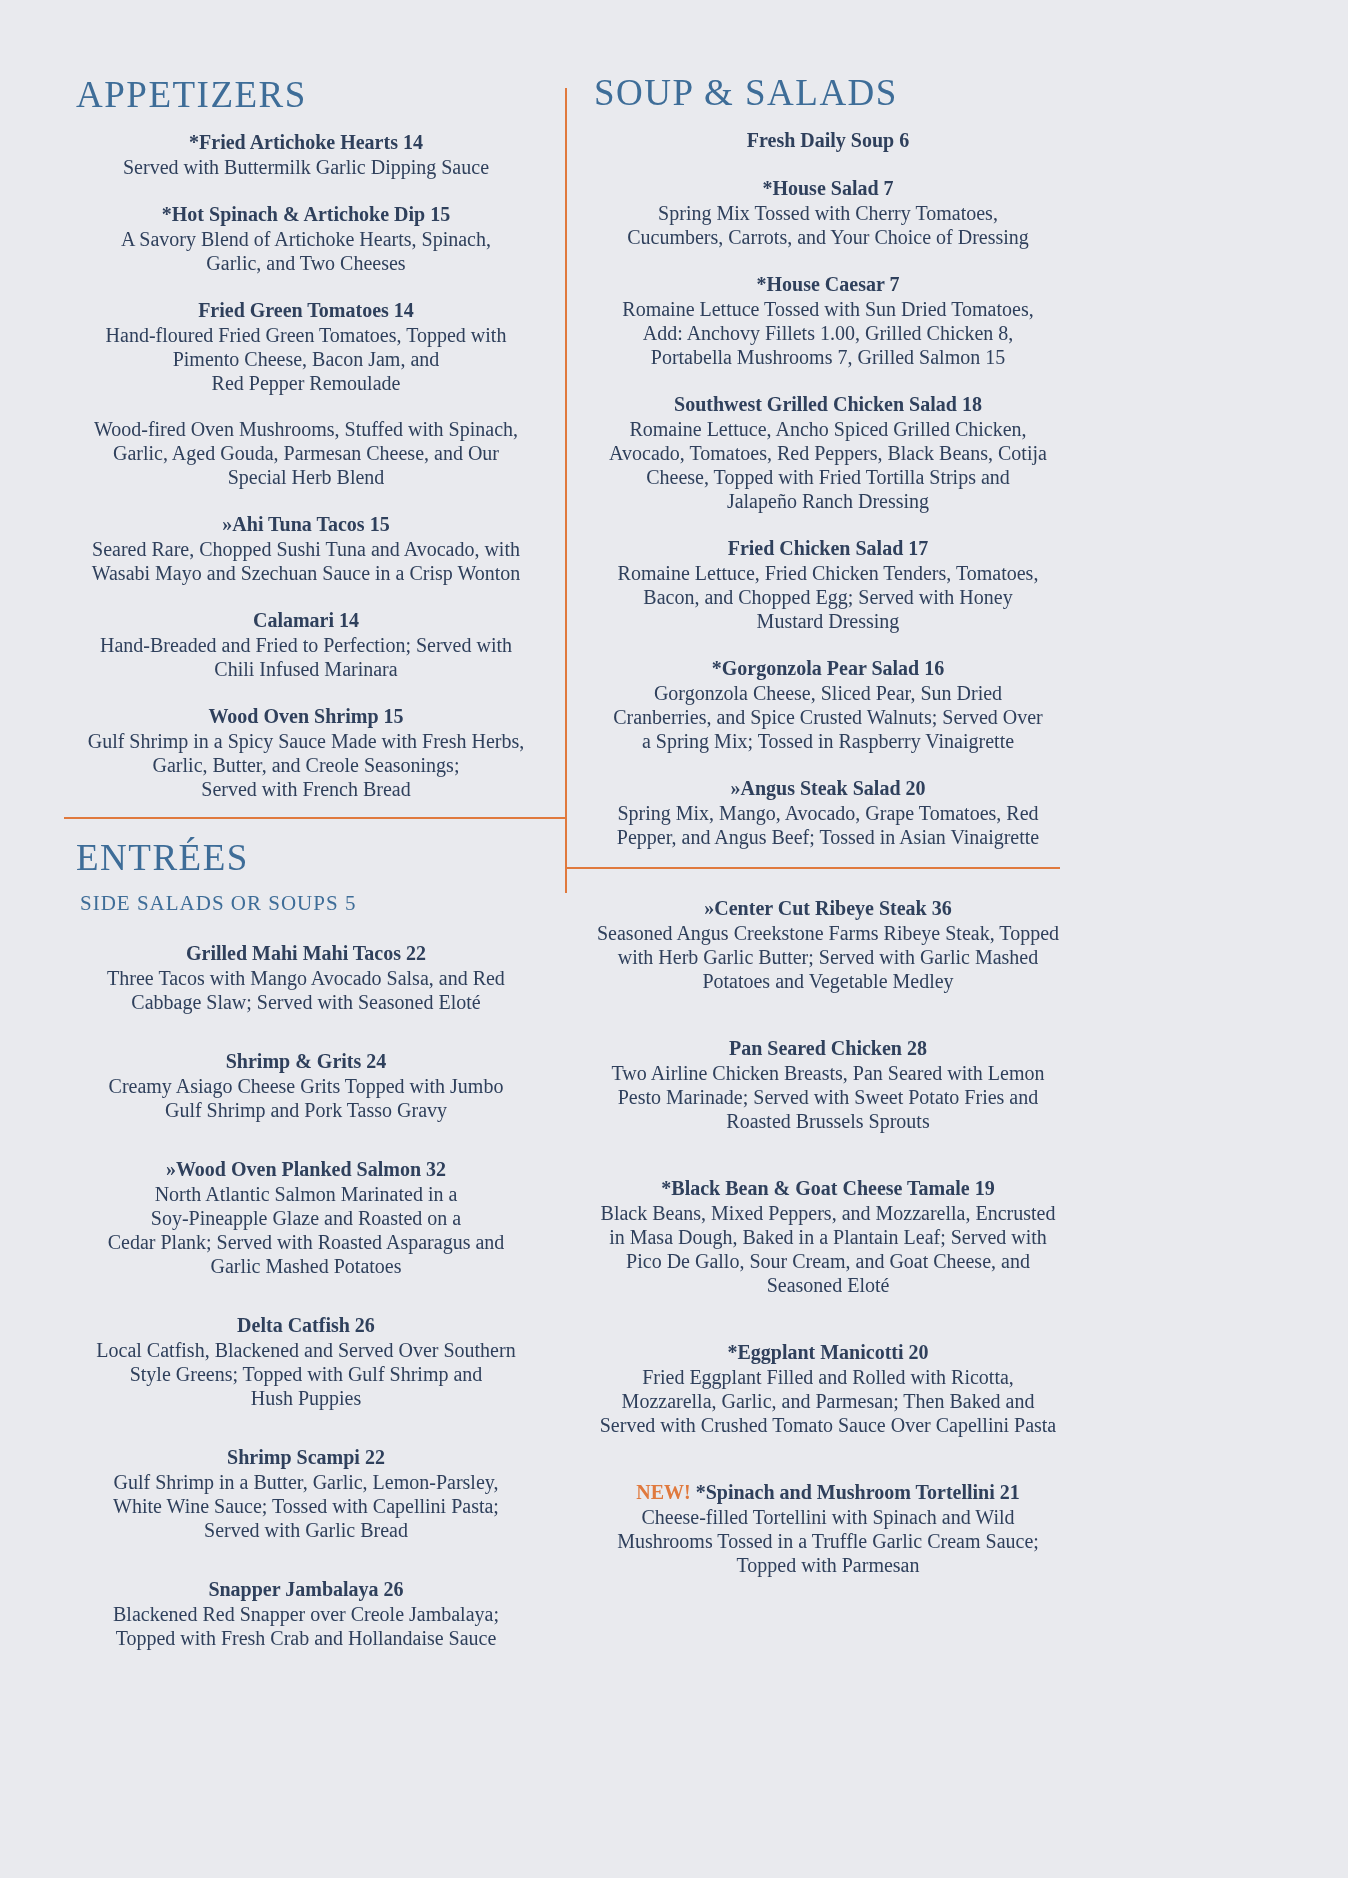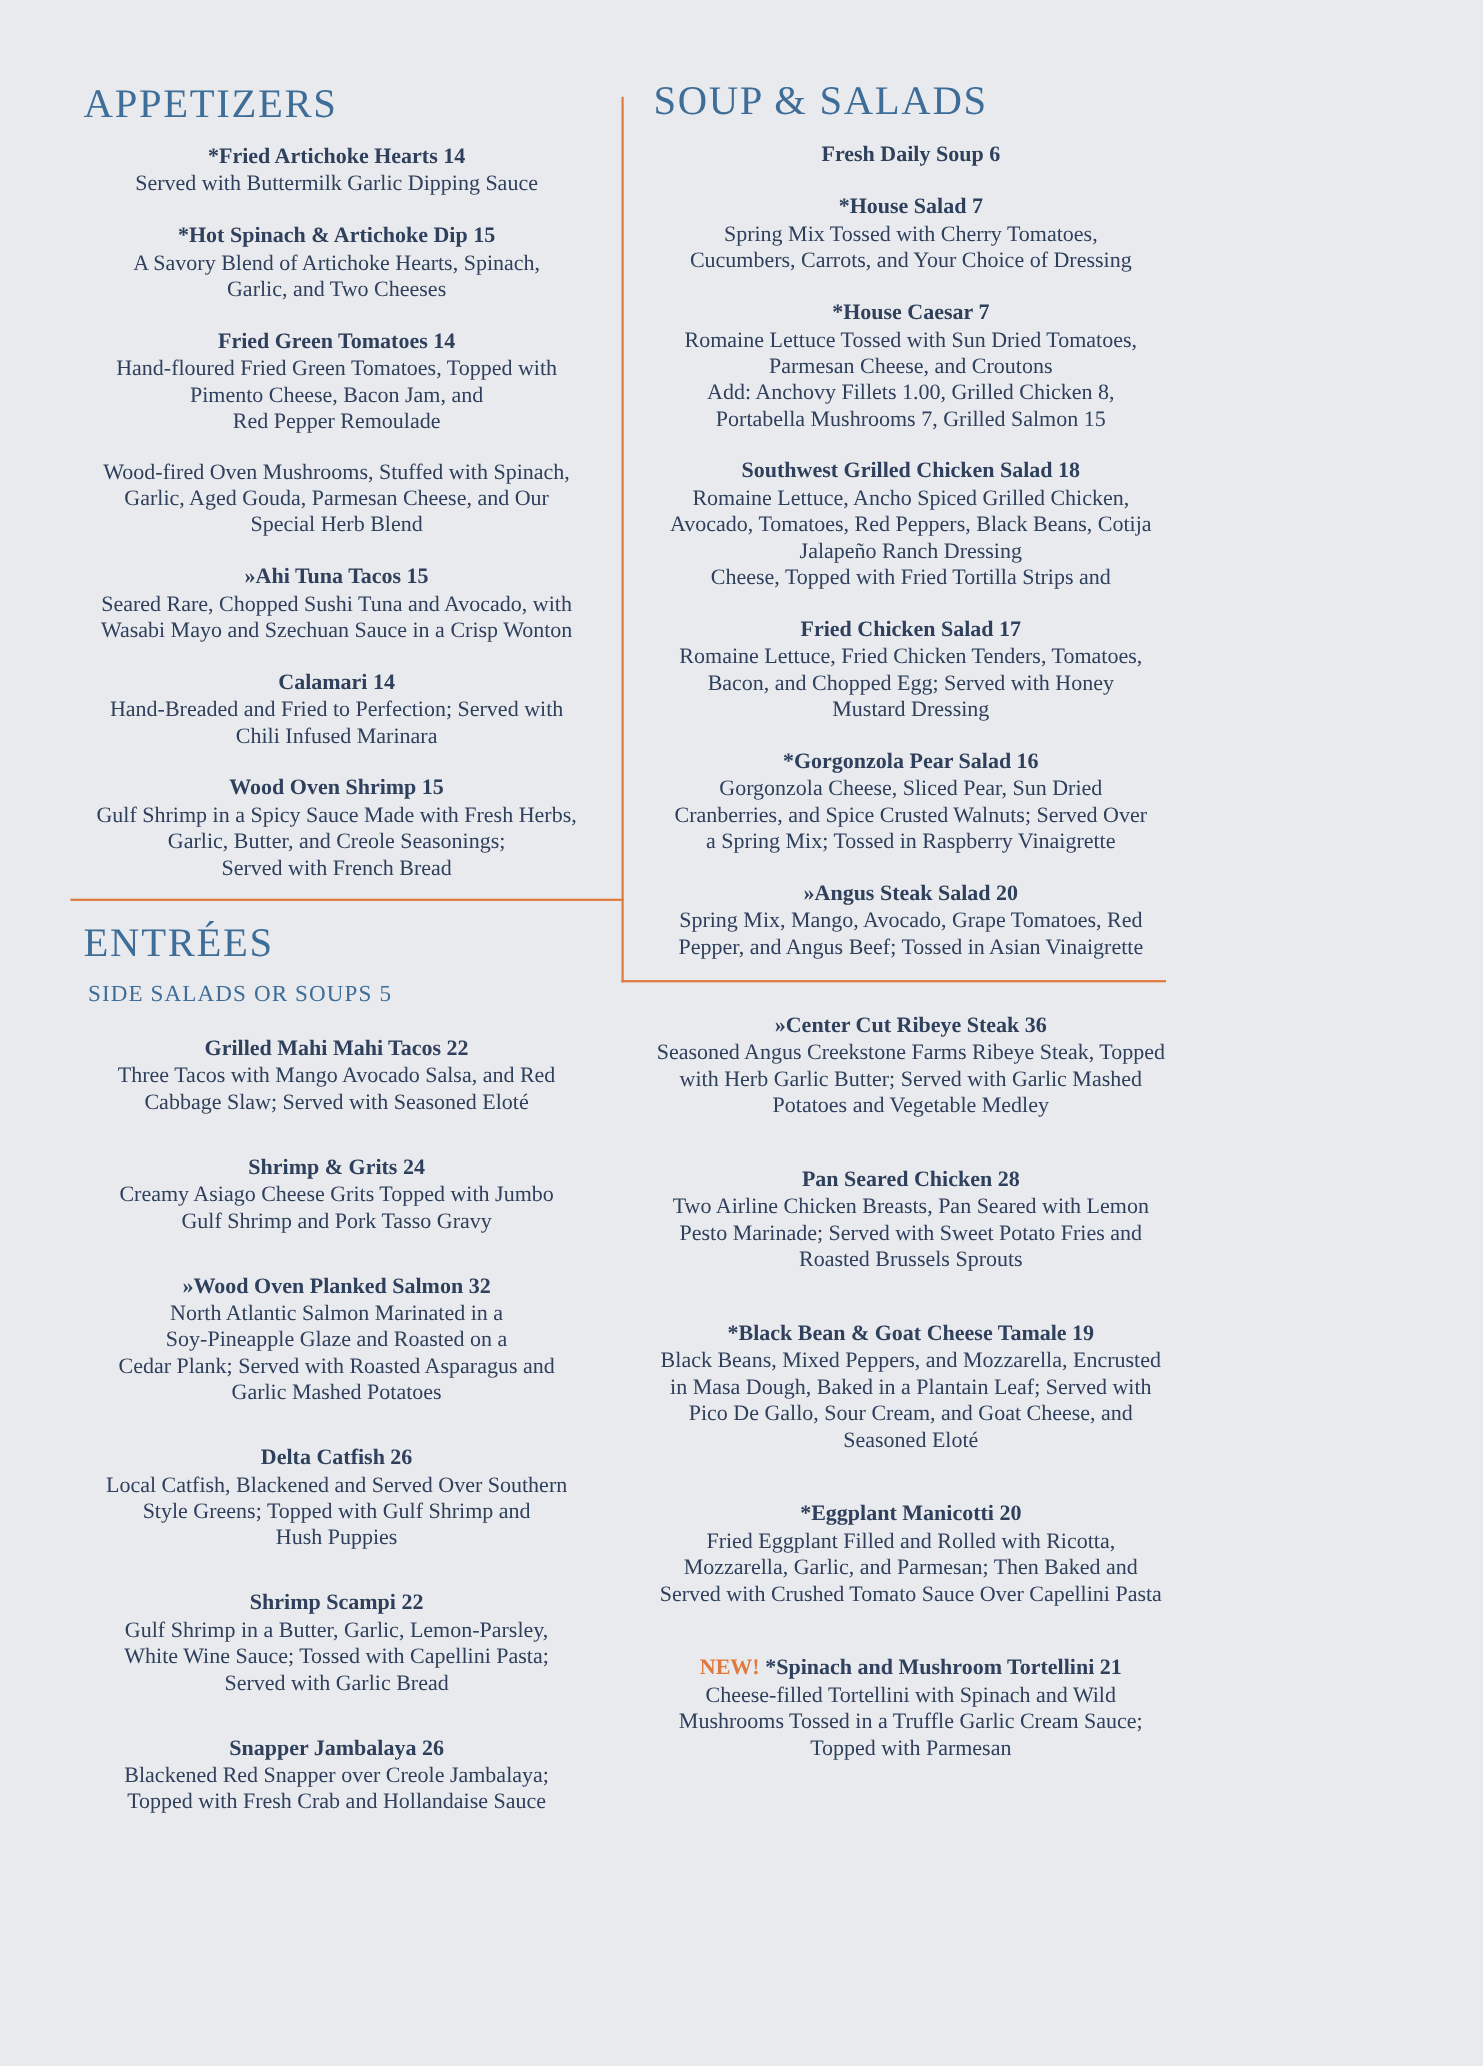--- a/index.html
+++ b/index.html
@@ -181,30 +181,29 @@
             <div class="item-name">Fresh Daily Soup 6</div>
           </div>
           <div class="menu-item">
             <div class="item-name">*House Salad 7</div>
             <div class="item-desc-line">Spring Mix Tossed with Cherry Tomatoes,</div>
             <div class="item-desc-line">Cucumbers, Carrots, and Your Choice of Dressing</div>
           </div>
           <div class="menu-item">
             <div class="item-name">*House Caesar 7</div>
             <div class="item-desc-line">Romaine Lettuce Tossed with Sun Dried Tomatoes,</div>
-            <div class="item-desc-line">Parmesan Cheese, and Croutons</div>
             <div class="item-desc-line">Add: Anchovy Fillets 1.00, Grilled Chicken 8,</div>
             <div class="item-desc-line">Portabella Mushrooms 7, Grilled Salmon 15</div>
           </div>
           <div class="menu-item">
             <div class="item-name">Southwest Grilled Chicken Salad 18</div>
             <div class="item-desc-line">Romaine Lettuce, Ancho Spiced Grilled Chicken,</div>
             <div class="item-desc-line">Avocado, Tomatoes, Red Peppers, Black Beans, Cotija</div>
+            <div class="item-desc-line">Cheese, Topped with Fried Tortilla Strips and</div>
             <div class="item-desc-line">Jalapeño Ranch Dressing</div>
-            <div class="item-desc-line">Cheese, Topped with Fried Tortilla Strips and</div>
           </div>
           <div class="menu-item">
             <div class="item-name">Fried Chicken Salad 17</div>
             <div class="item-desc-line">Romaine Lettuce, Fried Chicken Tenders, Tomatoes,</div>
             <div class="item-desc-line">Bacon, and Chopped Egg; Served with Honey</div>
             <div class="item-desc-line">Mustard Dressing</div>
           </div>
           <div class="menu-item">
             <div class="item-name">*Gorgonzola Pear Salad 16</div>
             <div class="item-desc-line">Gorgonzola Cheese, Sliced Pear, Sun Dried</div>

